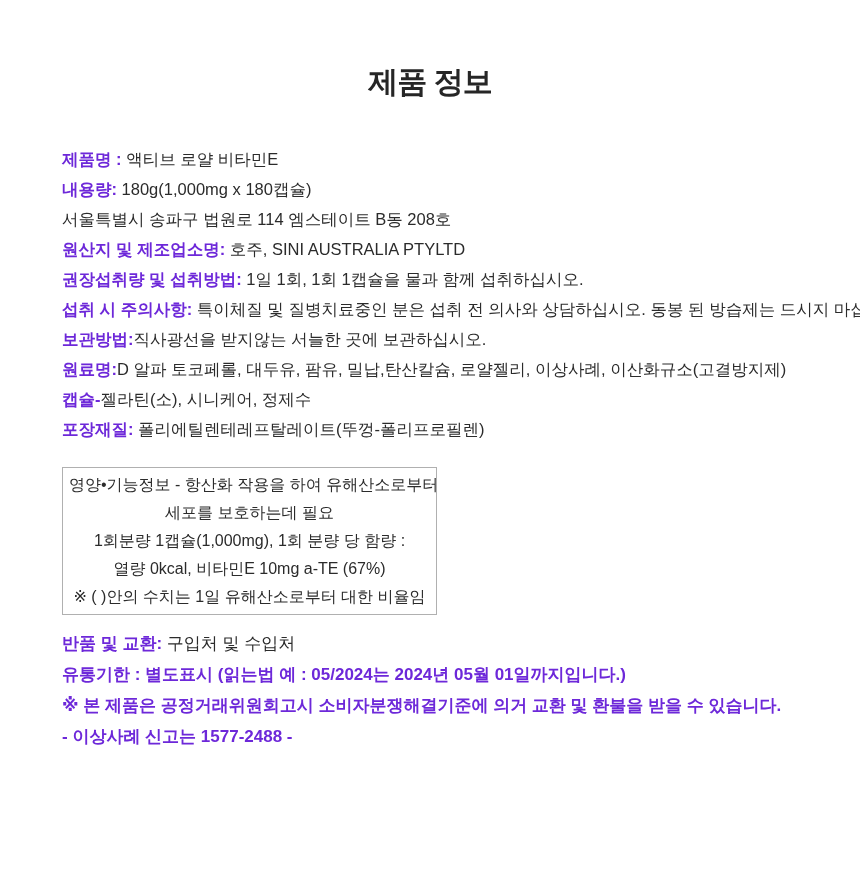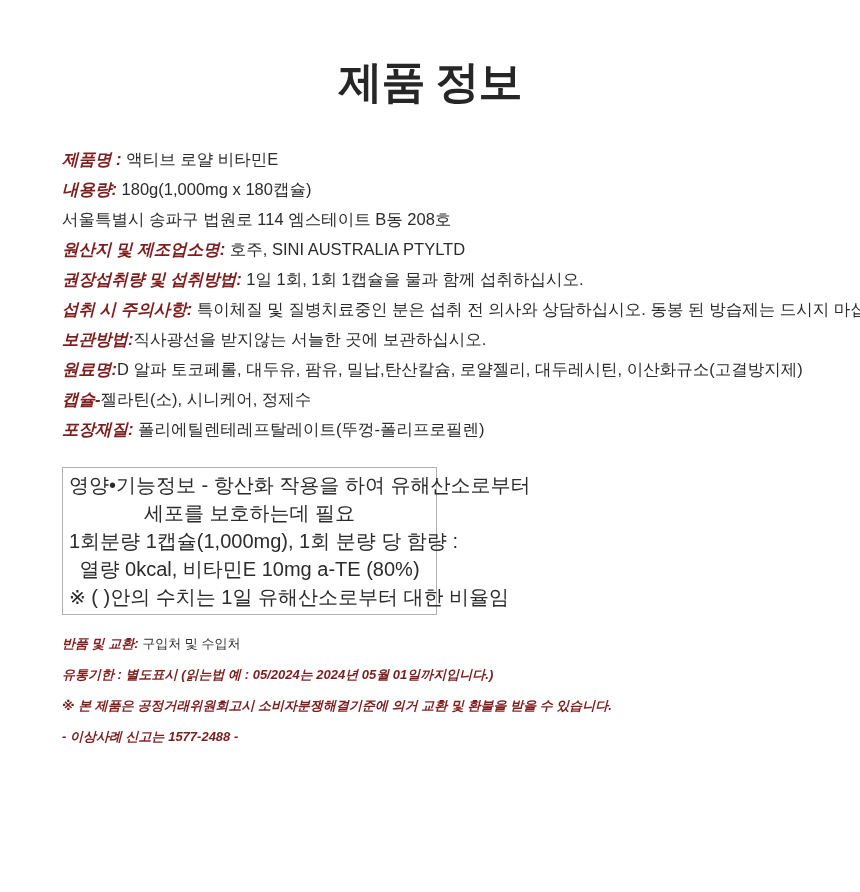--- a/index.html
+++ b/index.html
@@ -8,77 +8,77 @@
     height: 892px;
     background: #ffffff;
     font-family: "Liberation Sans", "DejaVu Sans", sans-serif;
     color: #2b2b2b;
     overflow: hidden;
   }
   .page { width: 860px; height: 892px; overflow: hidden; }
   .doc-title {
     margin-top: 62px;
     text-align: center;
-    font-size: 44px;
+    font-size: 30px;
     line-height: 40px;
     font-weight: 700;
     color: #262626;
     letter-spacing: -1px;
   }
   .content {
     margin-top: 42px;
     margin-left: 62px;
     font-size: 16.5px;
   }
   .line {
     line-height: 30px;
     white-space: nowrap;
   }
-  .lbl { font-weight: 700; color: #7f1d1d; font-style: italic; }
+  .lbl { font-weight: 700; color: #6d28d9; }
   .nutrition-box {
     box-sizing: border-box;
     width: 375px;
     margin-top: 23px;
     border: 1px solid #b0b0b0;
     background: #ffffff;
     text-align: center;
     padding: 3px 6px;
-    font-size: 20px;
+    font-size: 16px;
   }
   .bline { line-height: 28px; white-space: nowrap; }
   .footer {
     margin-top: 13px;
-    font-size: 13px;
+    font-size: 17px;
   }
   .fline { line-height: 31px; white-space: nowrap; }
 </style>
 </head>
 <body>
 
 <div class="page">
 
   <div class="doc-title">제품 정보</div>
 
   <div class="content">
     <div class="line"><span class="lbl">제품명 : </span><span>액티브 로얄 비타민E</span></div>
     <div class="line"><span class="lbl">내용량: </span><span>180g(1,000mg x 180캡슐)</span></div>
     <div class="line"><span class="lbl"></span><span>서울특별시 송파구 법원로 114 엠스테이트 B동 208호</span></div>
     <div class="line"><span class="lbl">원산지 및 제조업소명: </span><span>호주, SINI AUSTRALIA PTYLTD</span></div>
     <div class="line"><span class="lbl">권장섭취량 및 섭취방법: </span><span>1일 1회, 1회 1캡슐을 물과 함께 섭취하십시오.</span></div>
     <div class="line"><span class="lbl">섭취 시 주의사항: </span><span>특이체질 및 질병치료중인 분은 섭취 전 의사와 상담하십시오. 동봉 된 방습제는 드시지 마십시오.</span></div>
     <div class="line"><span class="lbl">보관방법:</span><span>직사광선을 받지않는 서늘한 곳에 보관하십시오.</span></div>
-    <div class="line"><span class="lbl">원료명:</span><span>D 알파 토코페롤, 대두유, 팜유, 밀납,탄산칼슘, 로얄젤리, 대두레시틴, 이산화규소(고결방지제)</span></div>
+    <div class="line"><span class="lbl">원료명:</span><span>D 알파 토코페롤, 대두유, 팜유, 밀납,탄산칼슘, 로얄젤리, 이상사례, 이산화규소(고결방지제)</span></div>
     <div class="line"><span class="lbl">캡슐-</span><span>젤라틴(소), 시니케어, 정제수</span></div>
     <div class="line"><span class="lbl">포장재질: </span><span>폴리에틸렌테레프탈레이트(뚜껑-폴리프로필렌)</span></div>
 
     <div class="nutrition-box">
       <div class="bline">영양•기능정보 - 항산화 작용을 하여 유해산소로부터</div>
       <div class="bline">세포를 보호하는데 필요</div>
       <div class="bline">1회분량 1캡슐(1,000mg), 1회 분량 당 함량 :</div>
-      <div class="bline">열량 0kcal, 비타민E 10mg a-TE (80%)</div>
+      <div class="bline">열량 0kcal, 비타민E 10mg a-TE (67%)</div>
       <div class="bline">※ ( )안의 수치는 1일 유해산소로부터 대한 비율임</div>
     </div>
 
     <div class="footer">
       <div class="fline"><span class="lbl">반품 및 교환: </span><span>구입처 및 수입처</span></div>
       <div class="fline"><span class="lbl">유통기한 : 별도표시 (읽는법 예 : 05/2024는 2024년 05월 01일까지입니다.)</span><span></span></div>
       <div class="fline"><span class="lbl">※ 본 제품은 공정거래위원회고시 소비자분쟁해결기준에 의거 교환 및 환불을 받을 수 있습니다.</span><span></span></div>
       <div class="fline"><span class="lbl">- 이상사례 신고는 1577-2488 -</span><span></span></div>
     </div>
   </div>

